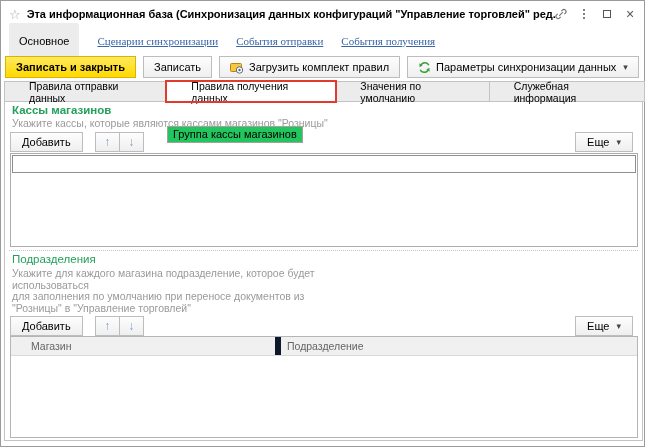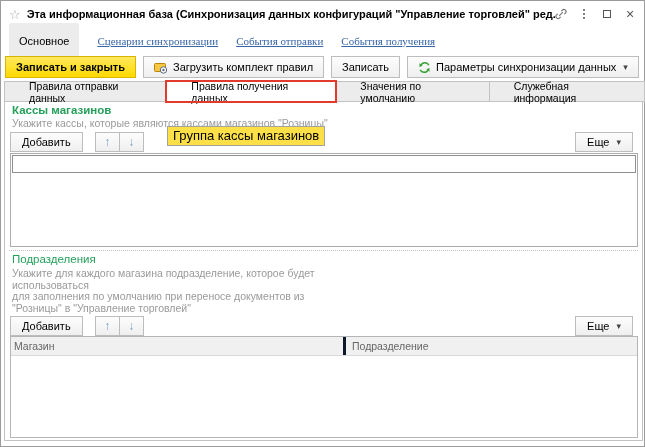--- a/index.html
+++ b/index.html
@@ -36,37 +36,37 @@
   .subtabs { position:absolute; top:80px; left:3px; display:flex; z-index:2; }
   .subtab { height:21px; padding:0 24px; display:flex; align-items:center; background:#ececec; border:1px solid #c3c3c3; margin-right:-1px; font-size:10.5px; cursor:pointer; position:relative; }
   .subtab.active { background:#fff; border-bottom-color:#fff; z-index:3; }
   .subtab.annotated { outline:2px solid #e23b2e; outline-offset:-1px; z-index:4; }
 
   
   .panel { position:absolute; left:3px; top:100px; width:639px; height:340px; background:#fff; border:1px solid #c3c3c3; z-index:1; }
   .section-title { position:absolute; left:7px; color:#24a05a; font-size:11.5px; }
   .hint { position:absolute; left:7px; color:#9a9a9a; font-size:10.5px; line-height:11.5px; }
   .hint span { display:block; }
-  .tooltip { position:absolute; left:162px; top:24px; background:#fde047; border:1px solid #a3a39b; padding:1px 5px 2px; font-size:13px; z-index:6; white-space:nowrap; }
+  .tooltip { position:absolute; left:162px; top:24px; background:#22c55e; border:1px solid #a3a39b; padding:1px 5px 2px; font-size:11px; z-index:6; white-space:nowrap; }
 
   .btnrow { position:absolute; left:5px; right:9px; height:21px; display:flex; align-items:center; }
   .btn-sm { height:20px; padding:8px 11px; }
   .arrow-group { display:flex; margin-left:12px; }
   .btn-arrow { width:25px; height:20px; padding:0; justify-content:center; color:#7a9fc6; font-weight:bold; font-size:12px; }
   .btn-arrow + .btn-arrow { margin-left:-1px; }
   .btn-more { margin-left:auto; height:20px; }
 
   .list-empty { position:absolute; left:5px; top:51px; width:628px; height:94px; border:1px solid #acacac; background:#fff; }
   .list-focus-row { position:absolute; left:1px; right:1px; top:1px; height:18px; border:1px solid #8f8f8f; background:#fff; }
 
   .dotted-sep { position:absolute; left:4px; right:4px; top:148px; border-top:1px dotted #c2c2c2; }
 
   .table { position:absolute; left:5px; top:234px; width:628px; height:102px; border:1px solid #b5b5b5; background:#fff; }
   .thead { display:flex; height:19px; background:#f0f0f0; border-bottom:1px solid #d9d9d9; color:#666; font-size:10.5px; }
-  .th1 { width:335px; border-right:3px solid #0f172a; display:flex; align-items:center; padding-left:3px; }
+  .th1 { width:270px; border-right:6px solid #0f172a; display:flex; align-items:center; padding-left:20px; }
   .th2 { flex:1; display:flex; align-items:center; padding-left:6px; }
   .tbody { height:81px; }
 
   svg { display:block; }
 </style>
 </head>
 <body>
 
 <div class="window">
 
@@ -95,31 +95,31 @@
 
   <div class="navrow">
     <span class="nav-active">Основное</span>
     <span class="nav-link">Сценарии синхронизации</span>
     <span class="nav-link">События отправки</span>
     <span class="nav-link">События получения</span>
   </div>
 
   <div class="toolbar">
     <button class="btn btn-primary">Записать и закрыть</button>
+    <button class="btn">Записать</button>
     <button class="btn">
       <span>
         <svg width="14" height="13" viewBox="0 0 14 13">
           <rect x="0.5" y="2.5" width="11" height="8" rx="1" fill="#f6c744" stroke="#b8860b"></rect>
           <circle cx="9.5" cy="9" r="3.2" fill="#fff" stroke="#5a6b7d"></circle>
           <circle cx="9.5" cy="9" r="1.2" fill="#5a6b7d"></circle>
         </svg>
       </span>
       <span>Загрузить комплект правил</span>
     </button>
-    <button class="btn">Записать</button>
     <button class="btn">
       <span>
         <svg width="13" height="13" viewBox="0 0 13 13">
           <path d="M10.8 4.2 A4.3 4.3 0 0 0 2.8 4.6" stroke="#3aa23a" stroke-width="1.5" fill="none"></path>
           <polygon points="1.4,2.2 1.6,6.2 4.6,4.6" fill="#3aa23a"></polygon>
           <path d="M2.2 8.8 A4.3 4.3 0 0 0 10.2 8.4" stroke="#3aa23a" stroke-width="1.5" fill="none"></path>
           <polygon points="11.6,10.8 11.4,6.8 8.4,8.4" fill="#3aa23a"></polygon>
         </svg>
       </span>
       <span>Параметры синхронизации данных</span>

